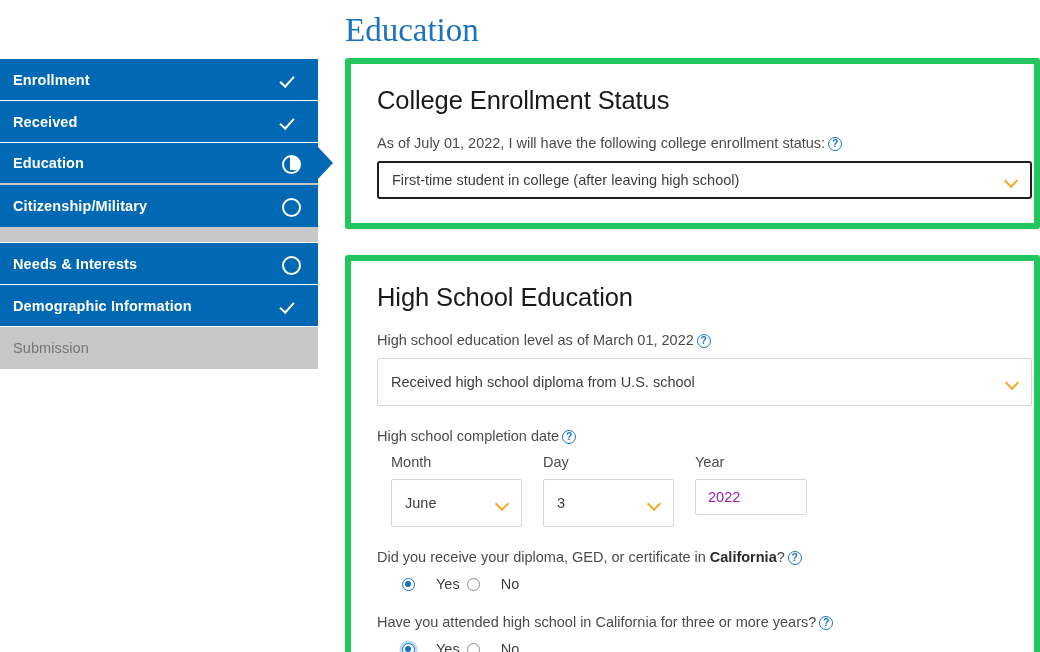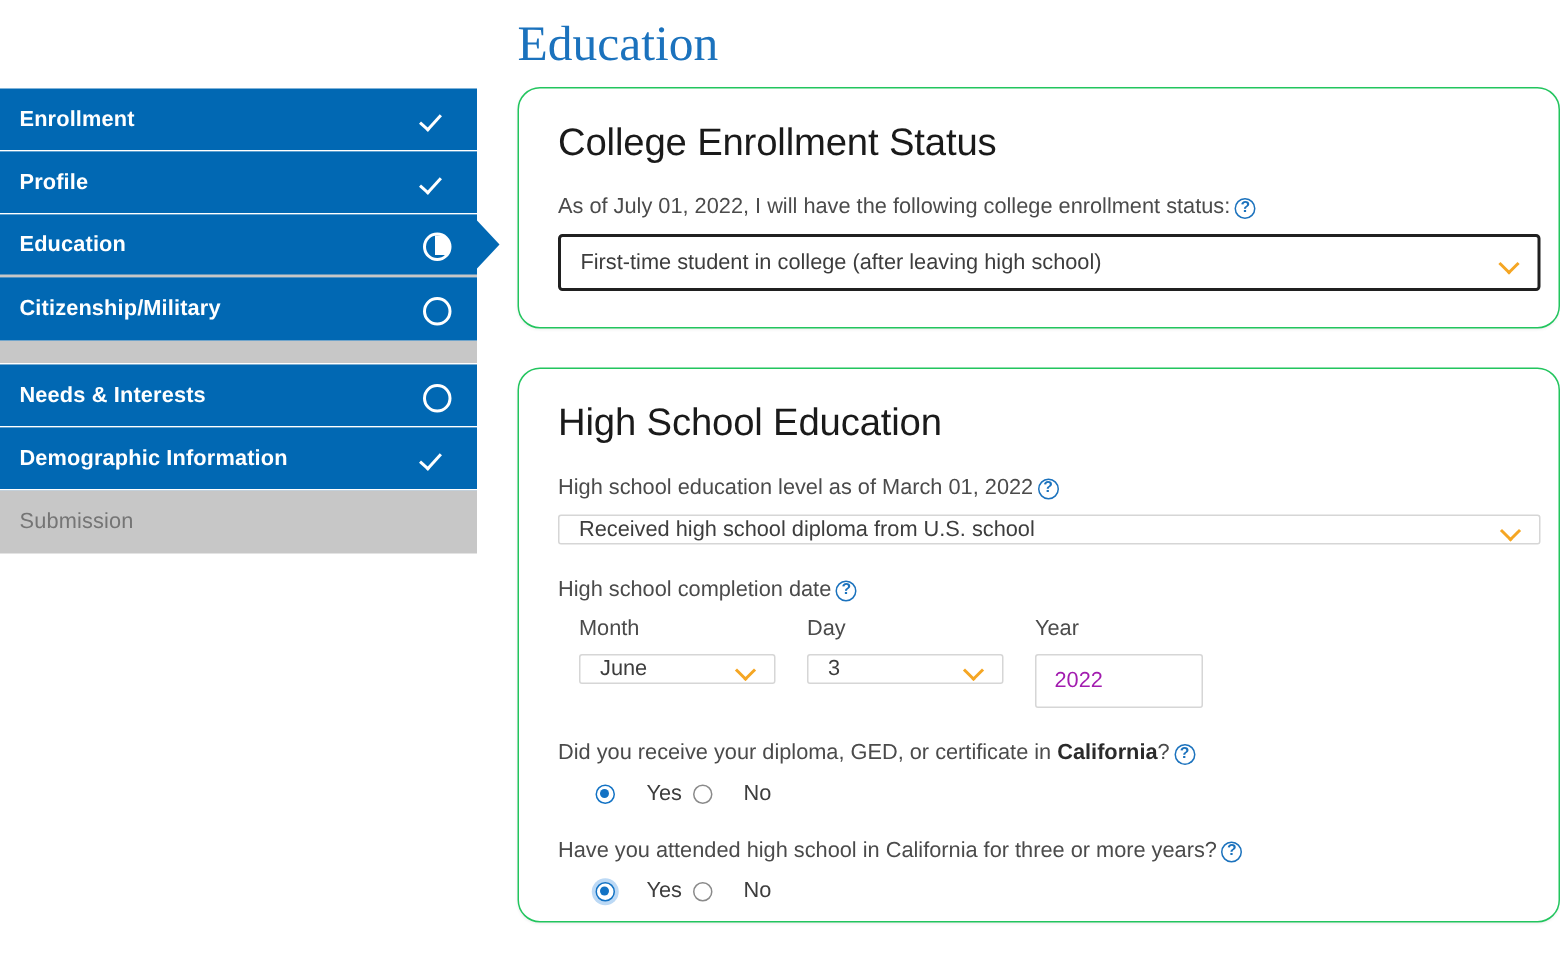--- a/index.html
+++ b/index.html
@@ -121,22 +121,22 @@
     font-family: "Liberation Serif", serif;
     font-size: 33px;
     color: #1b72bd;
     font-weight: normal;
     margin: 8px 0 0 0;
     line-height: 44px;
   }
 
   .card {
     background: #ffffff;
-    border: 1px solid #22c55e;
-    border-radius: 15px;
+    border: 6px solid #22c55e;
+    border-radius: 3px;
     box-shadow: 0 1px 2px rgba(0,0,0,0.06);
     padding: 22px 26px 24px 26px;
   }
   .card.first { margin-top: 6px; }
   .card.second { margin-top: 26px; padding-bottom: 12px; }
 
   .card-title {
     font-size: 25.5px;
     font-weight: normal;
     color: #1a1a1a;
@@ -163,21 +163,21 @@
     text-align: center;
     font-weight: bold;
     vertical-align: 1px;
     margin-left: 3px;
     cursor: pointer;
   }
 
   
   .sel {
     position: relative;
-    height: 20px;
+    height: 48px;
     background: #ffffff;
     border: 1px solid #d6d6d6;
     border-radius: 2px;
     display: flex;
     align-items: center;
     padding: 0 34px 0 13px;
     font-size: 14.5px;
     color: #3d3d3d;
     cursor: pointer;
     white-space: nowrap;
@@ -267,21 +267,21 @@
 <div id="app">
 
   <nav class="sidebar">
 
     <div class="nav-item">
       <span class="nav-label">Enrollment</span>
       <span class="nav-icon ic-check"></span>
     </div>
 
     <div class="nav-item">
-      <span class="nav-label">Profile</span>
+      <span class="nav-label">Received</span>
       <span class="nav-icon ic-check"></span>
     </div>
 
     <div class="nav-item thickdiv">
       <span class="nav-label">Education</span>
       <span class="nav-icon ic-half"></span>
       <span class="nav-arrow"></span>
     </div>
 
     <div class="nav-item" style="border-bottom:none">

